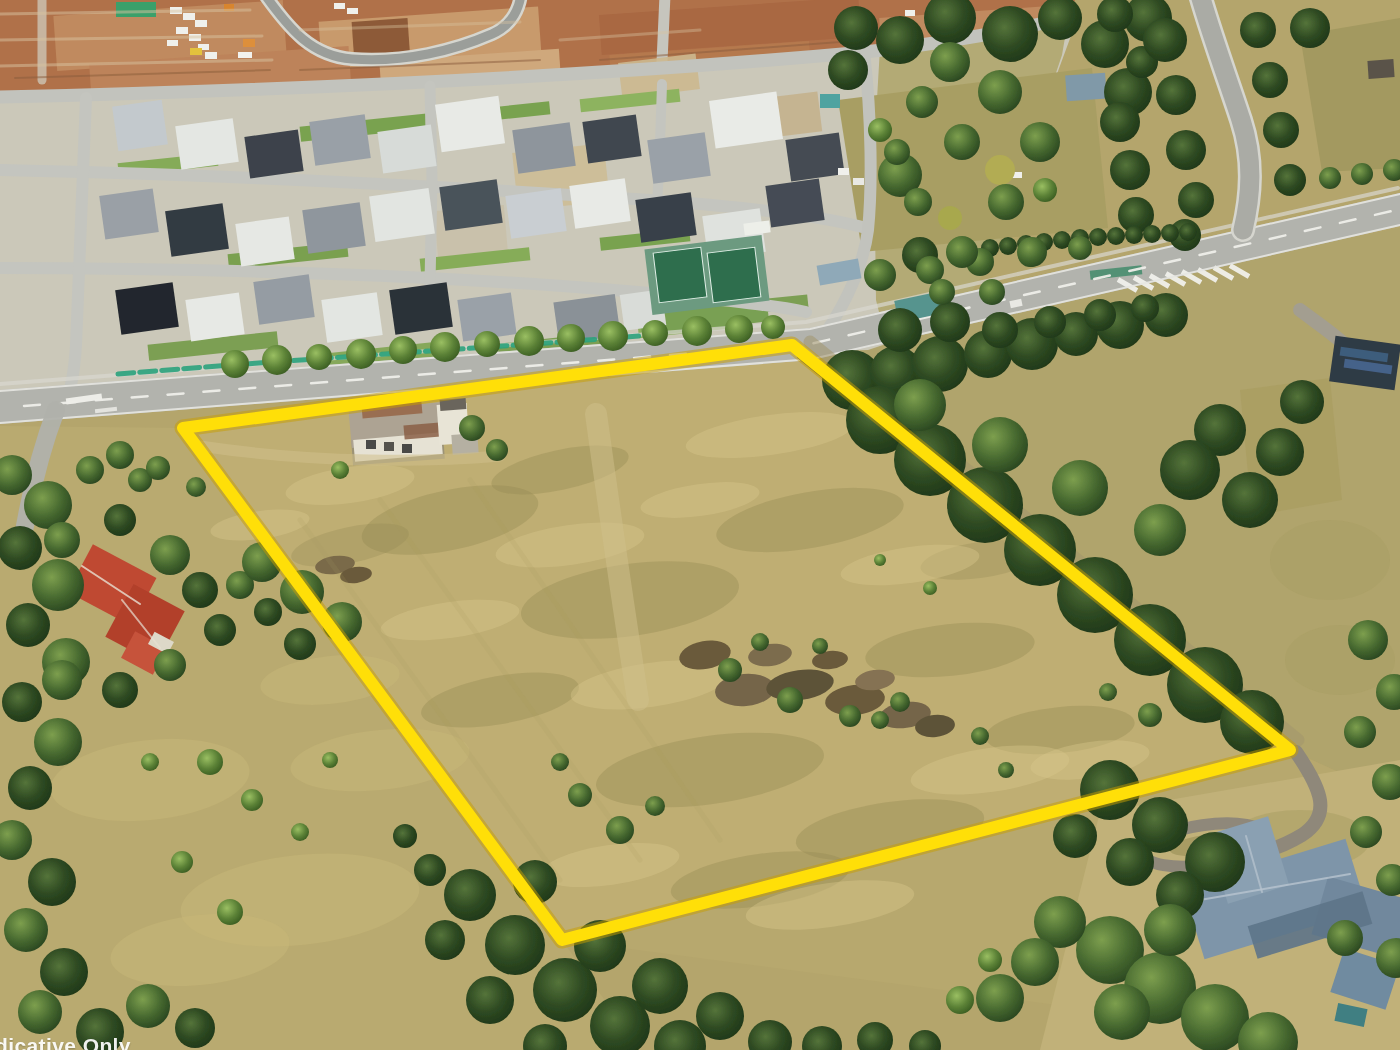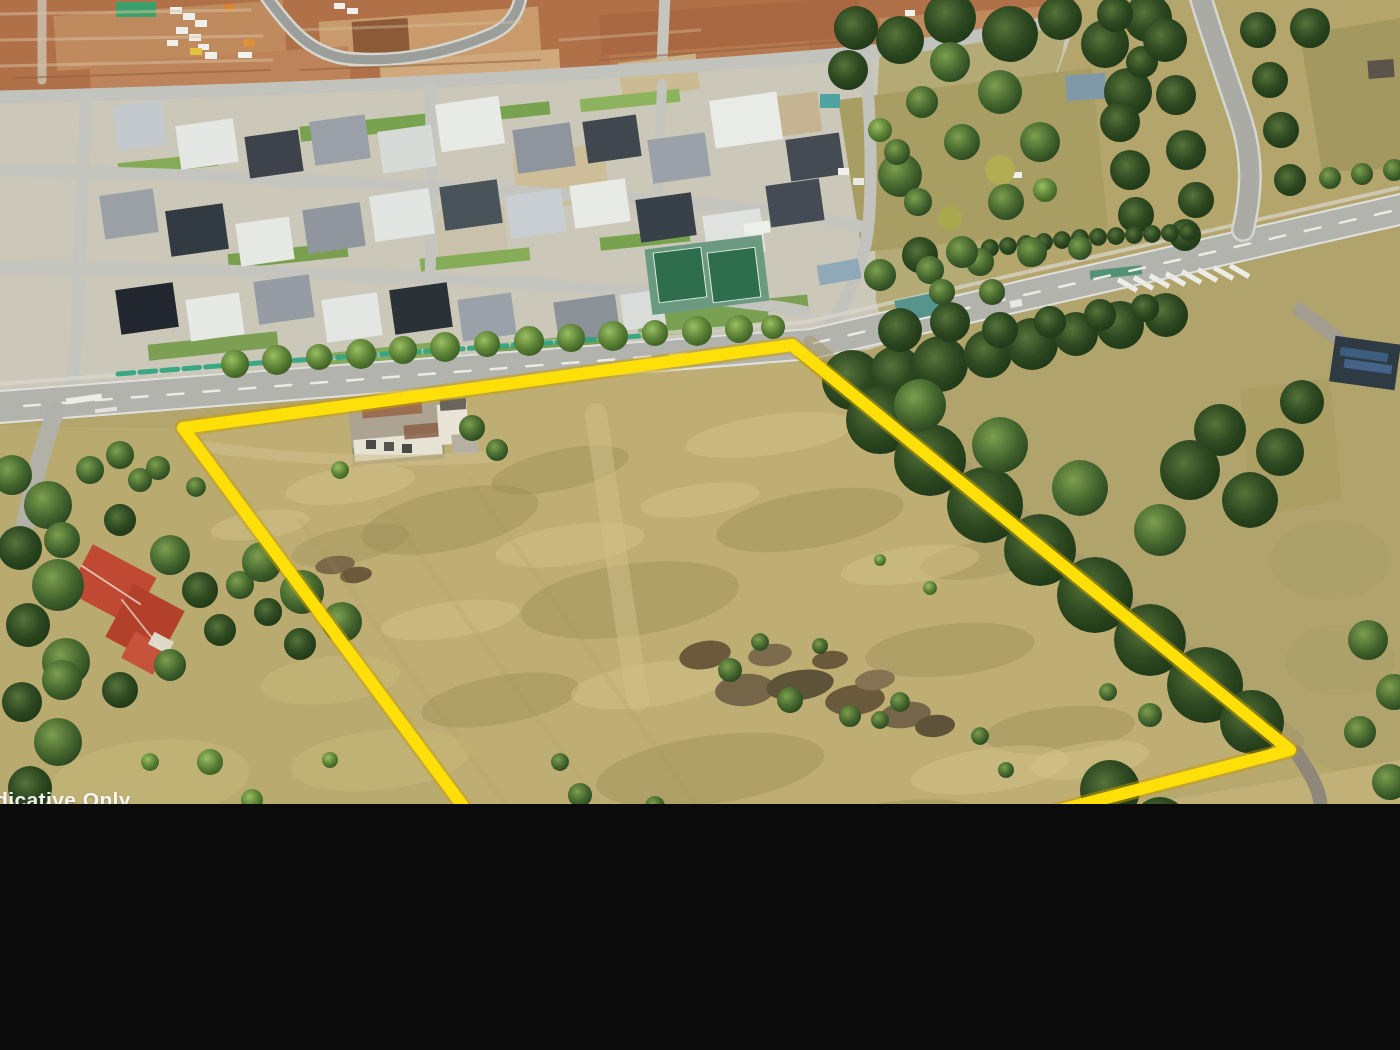--- a/index.html
+++ b/index.html
@@ -1,17 +1,17 @@
 <!DOCTYPE html>
 <html><head>
 <meta charset="utf-8">
 <style>
   html,body{margin:0;padding:0;background:#0b0b0b;}
   body{font-family:"Liberation Sans", sans-serif;}
-  #app{position:relative;width:1400px;height:804px;overflow:hidden;background:#701a75;}
+  #app{position:relative;width:1400px;height:1050px;overflow:hidden;background:#701a75;}
   #scene{position:absolute;inset:0;display:block;}
   #watermark{
     position:absolute;left:-5px;bottom:-8px;
     font-size:21px;font-weight:600;color:#ffffff;opacity:.92;
     letter-spacing:.4px;text-shadow:0 1px 2px rgba(0,0,0,.28);
     user-select:none;white-space:nowrap;
   }
 </style>
 </head>
 <body>

